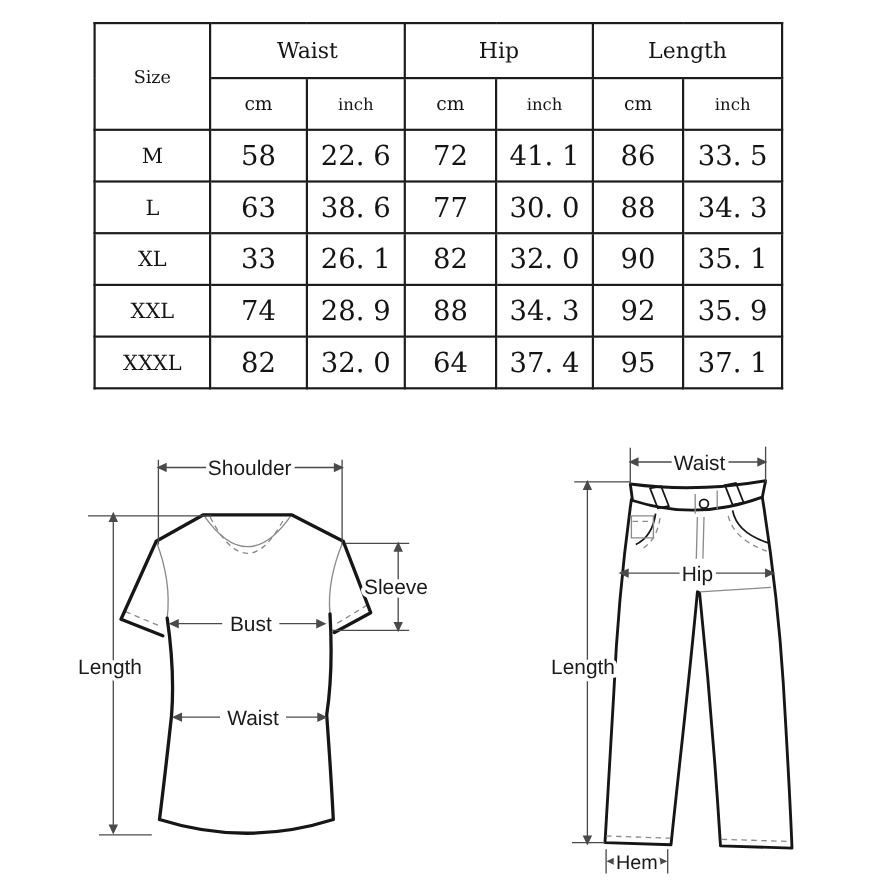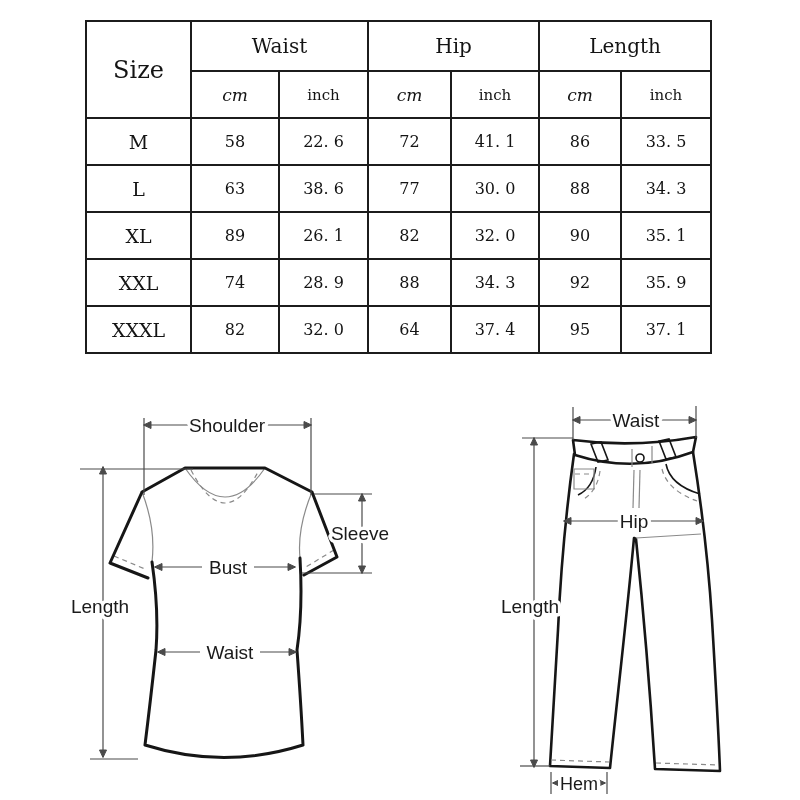--- a/index.html
+++ b/index.html
@@ -6,24 +6,24 @@
   .stage{position:relative;width:800px;height:800px;background:#ffffff;overflow:hidden;
          font-family:"Liberation Sans", sans-serif;color:#111;}
   
   table.size-chart{position:absolute;left:85px;top:20px;width:625px;height:331px;
     border-collapse:collapse;table-layout:fixed;
     font-family:"DejaVu Serif", serif;color:#141414;}
   table.size-chart th, table.size-chart td{
     border:2px solid #1c1c1c;text-align:center;vertical-align:middle;
     font-weight:400;padding:0;}
   th.group{font-size:20px;height:48px;}
-  th.size-head{font-size:24px;}
-  th.unit-cm{font-size:17px;height:45px;font-style:italic;}
+  th.size-head{font-size:16px;}
+  th.unit-cm{font-size:17px;height:45px;}
   th.unit-inch{font-size:15px;height:45px;}
-  td.val{font-size:16px;height:45px;}
+  td.val{font-size:25px;height:45px;}
   td.size-val{font-size:19px;}
   
   svg.diagram{position:absolute;}
   svg.diagram text{
     font-family:"Liberation Sans", sans-serif;
     fill:#1a1a1a;text-anchor:middle;
     paint-order:stroke;stroke:#ffffff;stroke-width:7px;stroke-linejoin:round;}
   .lbl{font-size:19px;}
   .lbl-sm{font-size:18px;}
   .outline{fill:none;stroke:#161616;stroke-width:3;stroke-linecap:round;stroke-linejoin:round;}
@@ -78,21 +78,21 @@
         <td class="val size-val">L</td>
         <td class="val">63</td>
         <td class="val">38. 6</td>
         <td class="val">77</td>
         <td class="val">30. 0</td>
         <td class="val">88</td>
         <td class="val">34. 3</td>
       </tr>
       <tr>
         <td class="val size-val">XL</td>
-        <td class="val">89</td>
+        <td class="val">33</td>
         <td class="val">26. 1</td>
         <td class="val">82</td>
         <td class="val">32. 0</td>
         <td class="val">90</td>
         <td class="val">35. 1</td>
       </tr>
       <tr>
         <td class="val size-val">XXL</td>
         <td class="val">74</td>
         <td class="val">28. 9</td>

